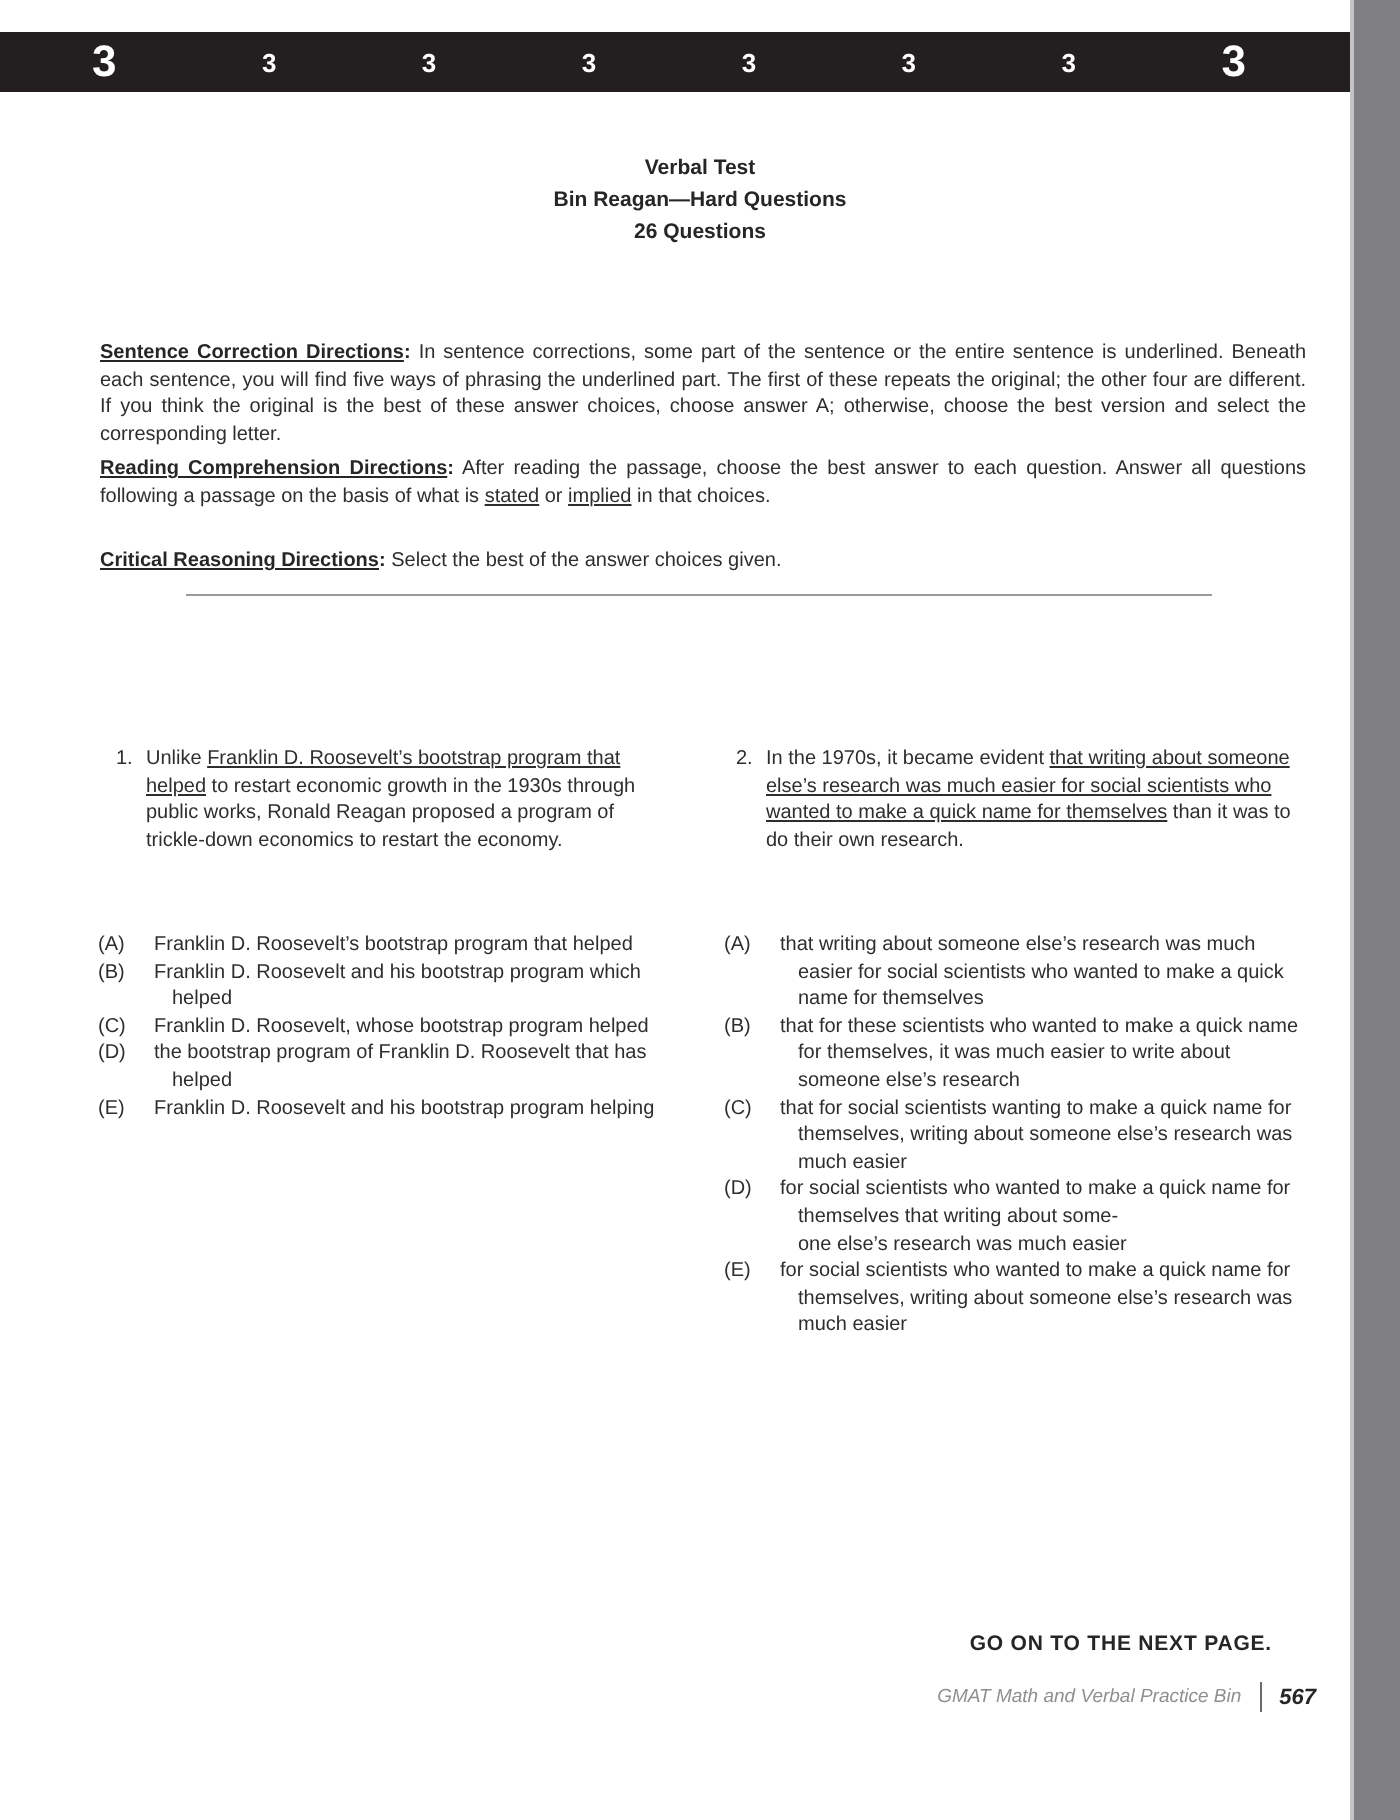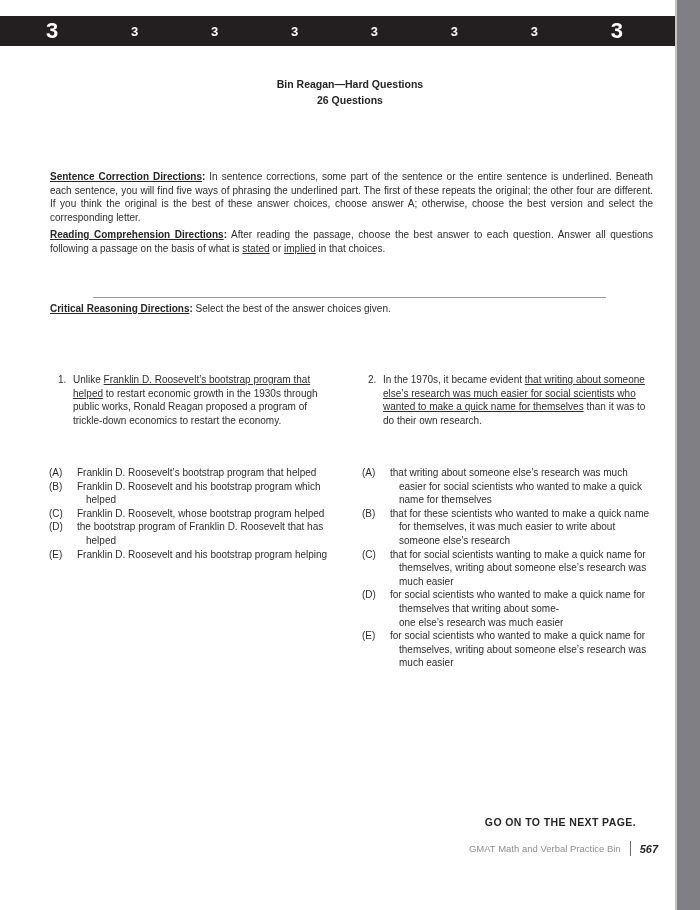--- a/index.html
+++ b/index.html
@@ -40,21 +40,21 @@
     position: absolute; top: 139px; left: 50px; width: 602px;
     font-weight: bold; font-size: 10px; line-height: 13.5px; color: #262626;
   }
 
   .dir {
     position: absolute; left: 50px; width: 603px;
     font-size: 10px; line-height: 13.5px; text-align: justify;
   }
   .dir.sc { top: 170px; }
   .dir.rc { top: 228px; }
-  .dir.cr { top: 274px; margin-top: 28px; }
+  .dir.cr { top: 274px; }
   .dir-label { font-weight: bold; text-decoration: underline; color: #262626; }
   .dir-colon { font-weight: bold; color: #262626; }
   .u { text-decoration: underline; }
 
   .rule {
     position: absolute; top: 297px; left: 93px; width: 513px; height: 0;
     border-top: 1px solid #9a9a9a;
   }
 
   
@@ -79,21 +79,21 @@
 
   
   .go-on {
     position: absolute; top: 816px; right: 64px;
     font-weight: bold; font-size: 10.5px; letter-spacing: 0.4px; color: #262626;
   }
   .book-line {
     position: absolute; top: 841px; right: 42px;
     display: flex; align-items: center; gap: 9px;
   }
-  .book-title { color: #8f8f8f; font-size: 9.5px; }
+  .book-title { color: #8f8f8f; font-size: 9.5px; font-style: italic; }
   .book-sep { width: 1px; height: 15px; background: #6b6b6b; }
   .page-num { font-weight: bold; font-size: 11px; color: #262626; font-style: italic; }
 </style>
 </head>
 <body>
 
 <div class="page">
 
   <div class="edge-strip"></div>
 
@@ -102,20 +102,21 @@
     <span class="num">3</span>
     <span class="num">3</span>
     <span class="num">3</span>
     <span class="num">3</span>
     <span class="num">3</span>
     <span class="num">3</span>
     <span class="num big">3</span>
   </header>
 
   <div class="title-block">
+    <div>Verbal Test</div>
     <div>Bin Reagan—Hard Questions</div>
     <div>26 Questions</div>
   </div>
 
 
   <p class="dir sc"><span class="dir-label">Sentence Correction Directions</span><span class="dir-colon">:</span><span> In sentence corrections, some part of the sentence or the entire sentence is underlined. Beneath each sentence, you will find five ways of phrasing the underlined part. The first of these repeats the original; the other four are different. If you think the original is the best of these answer choices, choose answer A; otherwise, choose the best version and select the corresponding letter.</span></p>
 
   <p class="dir rc"><span class="dir-label">Reading Comprehension Directions</span><span class="dir-colon">:</span><span> After reading the passage, choose the best answer to each question. Answer all questions following a passage on the basis of what is </span><span class="u">stated</span><span> or </span><span class="u">implied</span><span> in that choices.</span></p>
 
   <p class="dir cr"><span class="dir-label">Critical Reasoning Directions</span><span class="dir-colon">:</span><span> Select the best of the answer choices given.</span></p>

